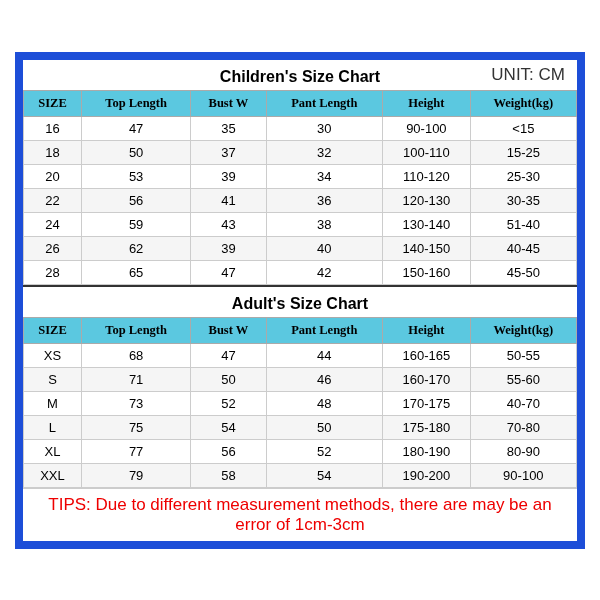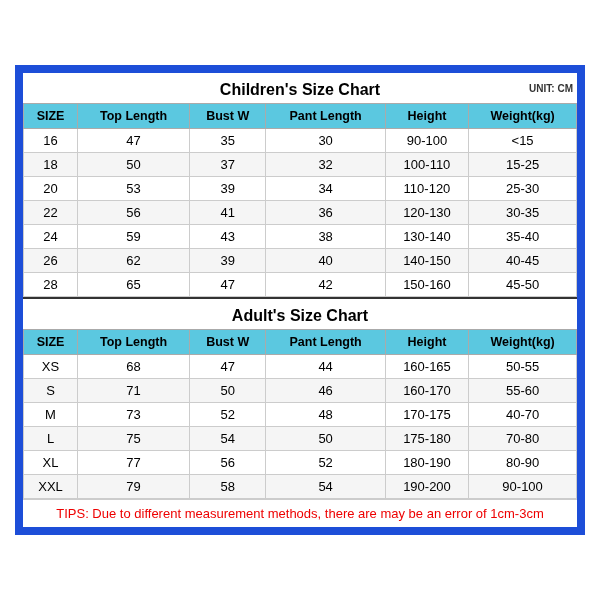--- a/index.html
+++ b/index.html
@@ -21,57 +21,58 @@
     .section-title {
       text-align: center;
       font-size: 16px;
       font-weight: bold;
       padding: 8px 4px 4px 4px;
       background: #fff;
       position: relative;
     }
     .unit-label {
       position: absolute;
-      right: 4px;
+      right: 12px;
       top: 50%;
       transform: translateY(-50%);
-      font-size: 10px;
-      font-weight: bold;
+      font-size: 17px;
+      font-weight: normal;
       color: #333;
     }
     table {
       width: 100%;
       border-collapse: collapse;
     }
     thead tr th {
       background: #5bc8e0;
       color: #000;
       font-weight: bold;
       padding: 5px 4px;
       border: 1px solid #aaa;
       text-align: center;
       font-size: 12.5px;
+      font-family: Liberation Serif, serif;
     }
     tbody tr td {
       border: 1px solid #ccc;
       text-align: center;
       padding: 4px 4px;
       font-size: 13px;
       background: #fff;
     }
     tbody tr:nth-child(even) td {
       background: #f5f5f5;
     }
     .section-divider {
       border-top: 2px solid #333;
     }
     .tips {
       text-align: center;
       color: #e00;
-      font-size: 13px;
+      font-size: 17px;
       padding: 6px 8px;
       border-top: 1px solid #ccc;
       background: #fff;
     }
   </style>
 </head>
 <body>
 
 <div class="container">
 
@@ -123,21 +124,21 @@
           <td>36</td>
           <td>120-130</td>
           <td>30-35</td>
         </tr>
         <tr>
           <td>24</td>
           <td>59</td>
           <td>43</td>
           <td>38</td>
           <td>130-140</td>
-          <td>35-40</td>
+          <td>51-40</td>
         </tr>
         <tr>
           <td>26</td>
           <td>62</td>
           <td>39</td>
           <td>40</td>
           <td>140-150</td>
           <td>40-45</td>
         </tr>
         <tr>

